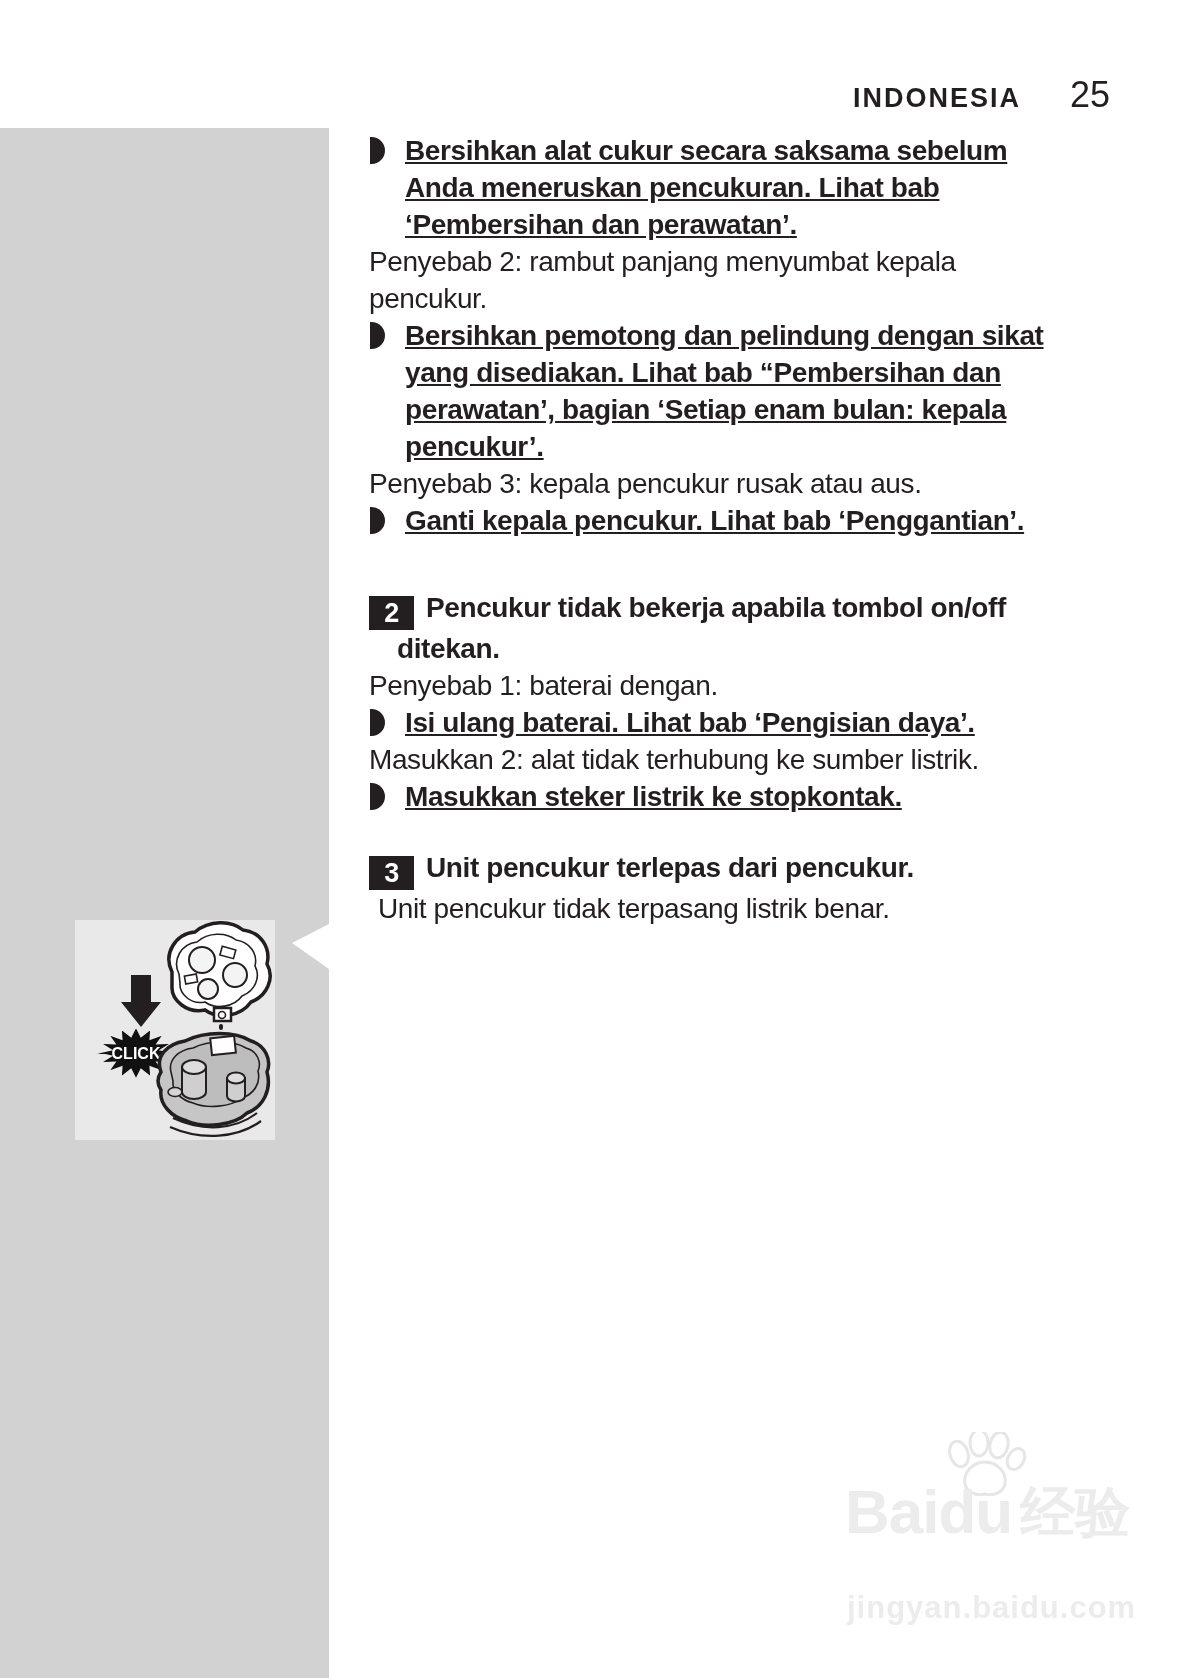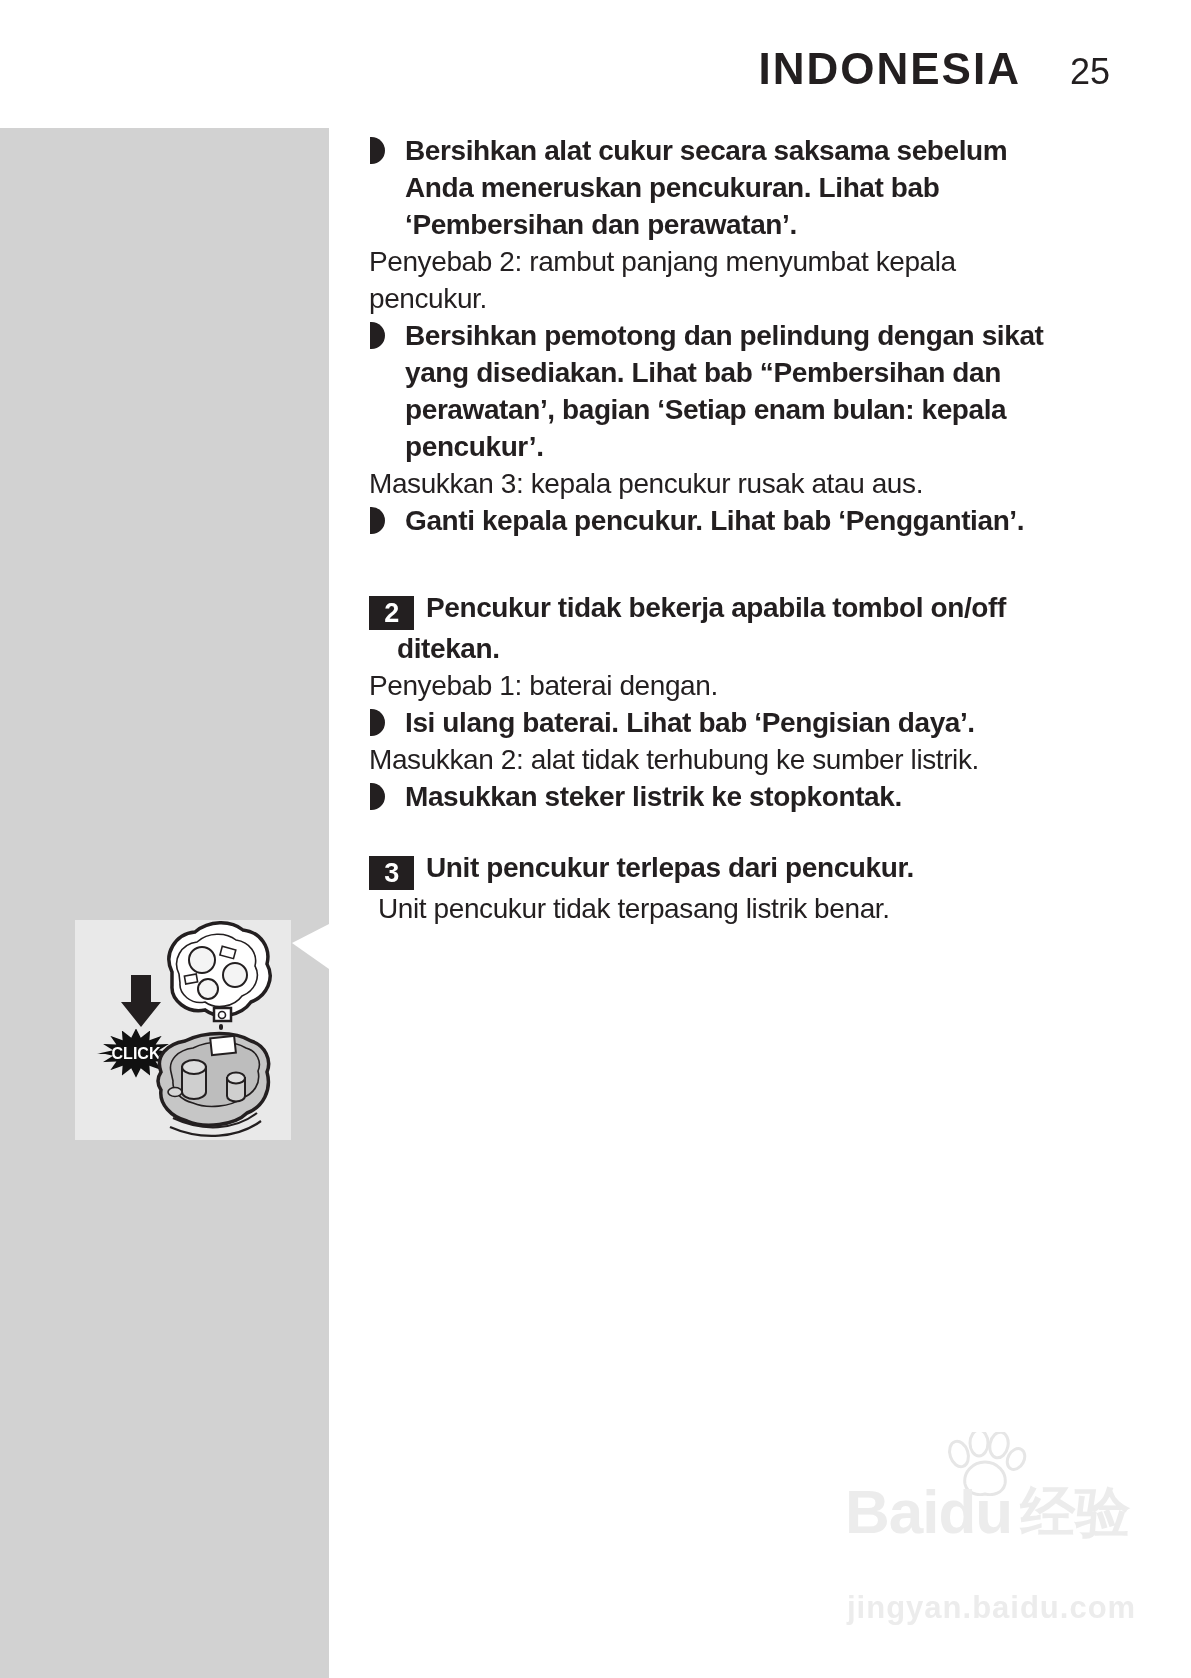--- a/index.html
+++ b/index.html
@@ -13,29 +13,29 @@
   }
   .sidebar{
     position:absolute;left:0;top:128px;width:329px;height:1550px;
     background:#d2d2d2;
   }
   
   .header{
     position:absolute;top:44px;right:81px;
     display:flex;align-items:baseline;gap:49px;
   }
-  .header .lang{font-size:44px;font-weight:bold;letter-spacing:2px;}
+  .header .lang{font-size:27px;font-weight:bold;letter-spacing:2px;margin-top:39px;}
   .header .pageno{font-size:36px;font-weight:normal;letter-spacing:0;}
   
   .content{
     position:absolute;left:369px;top:132px;width:800px;
     font-size:28px;line-height:37px;letter-spacing:-0.4px;
   }
   .block{margin:0;}
-  .bullet-item{display:flex;}
+  .bullet-item{display:flex;text-decoration:underline;}
   .bullet-glyph{
     flex:none;width:15px;height:27px;margin:5px 0 0 1px;
     background:#231f20;
     border-radius:0 14px 14px 0 / 0 14px 14px 0;
   }
   .bullet-text{margin-left:20px;font-weight:bold;white-space:pre-line;}
   .cause{font-weight:normal;white-space:pre-line;}
   .sub{font-weight:normal;white-space:pre-line;padding-left:9px;}
   .heading{
     font-weight:bold;white-space:pre-line;
@@ -45,21 +45,21 @@
   .heading.second{margin-top:34px;}
   .num-badge{
     display:inline-block;text-indent:0;
     width:45px;height:34px;line-height:34px;
     background:#231f20;color:#ffffff;
     text-align:center;font-size:27px;font-weight:bold;
     vertical-align:-5px;margin-right:12px;
   }
   
   .figure-box{
-    position:absolute;left:75px;top:920px;width:216px;height:220px;
+    position:absolute;left:75px;top:920px;width:200px;height:220px;
     background:#e9e9e9;
   }
   .callout-wedge{
     position:absolute;left:292px;top:924px;width:0;height:0;
     border-top:19px solid transparent;
     border-bottom:26px solid transparent;
     border-right:37px solid #ffffff;
   }
   
   .watermark{
@@ -97,21 +97,21 @@
 pencukur.</div>
 
     <div class="block bullet-item">
       <span class="bullet-glyph"></span>
       <div class="bullet-text">Bersihkan pemotong dan pelindung dengan sikat
 yang disediakan. Lihat bab “Pembersihan dan
 perawatan’, bagian ‘Setiap enam bulan: kepala
 pencukur’.</div>
     </div>
 
-    <div class="block cause">Masukkan 3: kepala pencukur rusak atau aus.</div>
+    <div class="block cause">Penyebab 3: kepala pencukur rusak atau aus.</div>
 
     <div class="block bullet-item">
       <span class="bullet-glyph"></span>
       <div class="bullet-text">Ganti kepala pencukur. Lihat bab ‘Penggantian’.</div>
     </div>
 
     <div class="block heading first"><span class="num-badge">2</span><span>Pencukur tidak bekerja apabila tombol on/off
 ditekan.</span></div>
 
     <div class="block cause">Penyebab 1: baterai dengan.</div>

